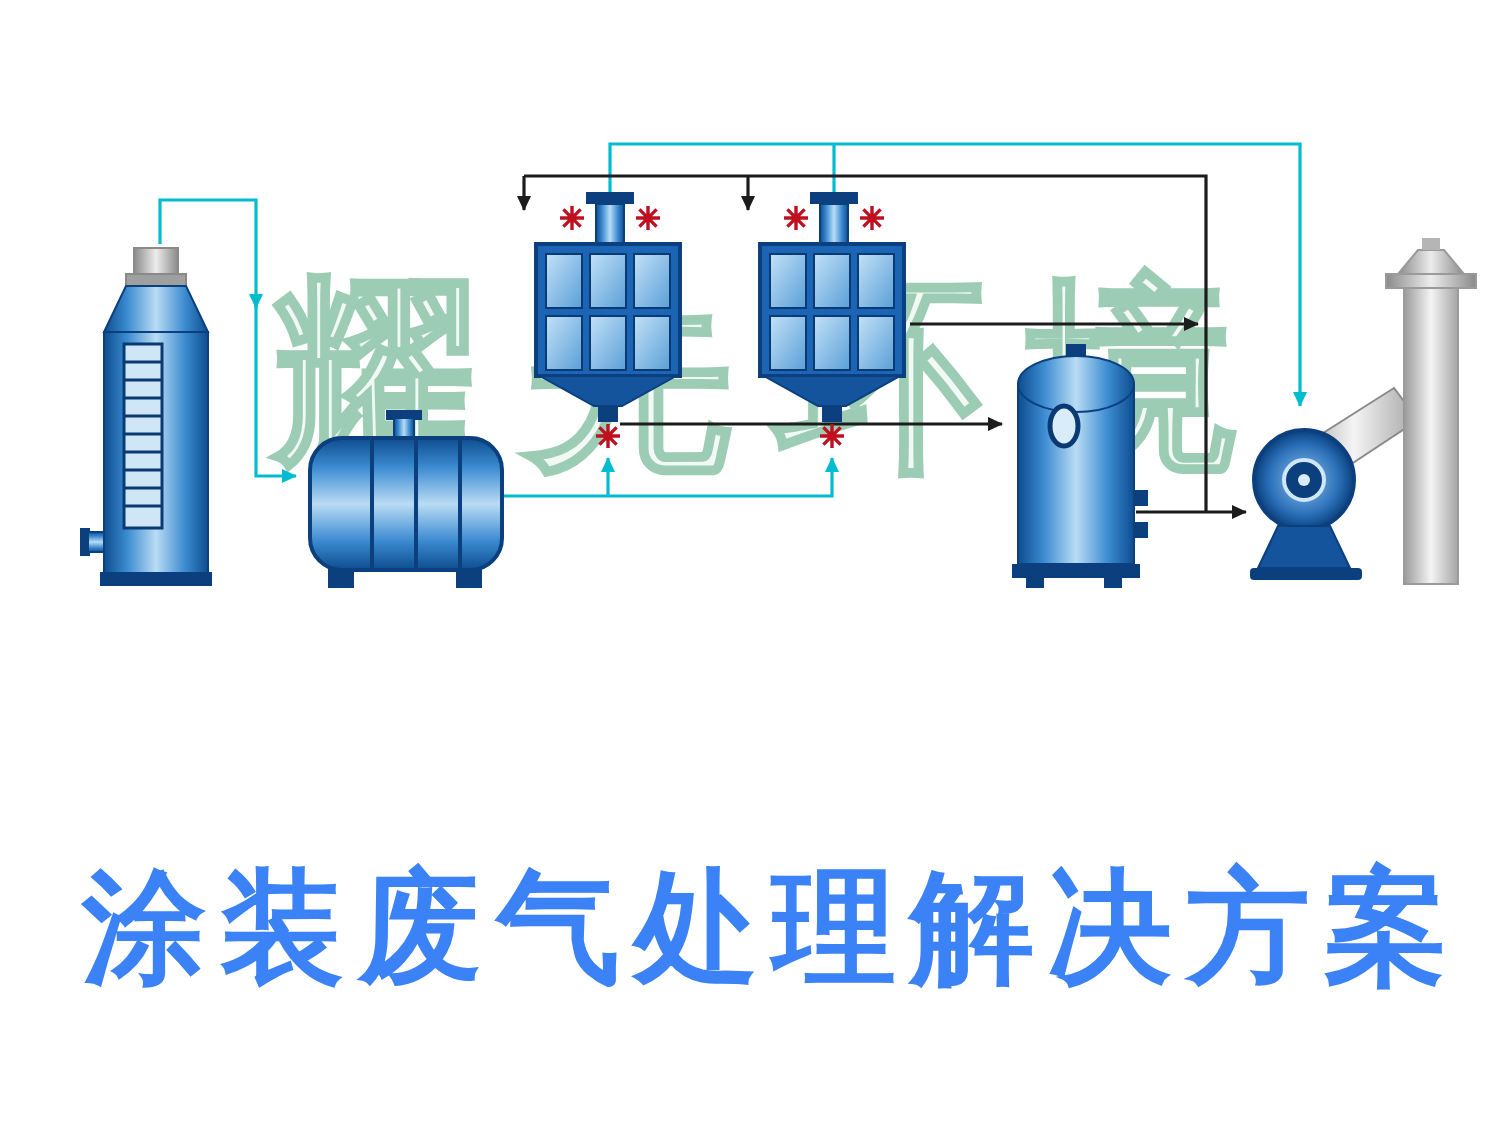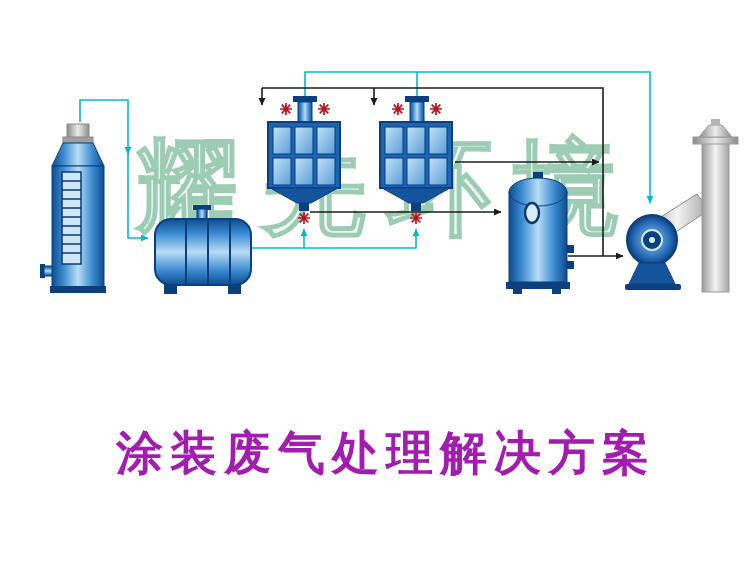--- a/index.html
+++ b/index.html
@@ -4,21 +4,21 @@
 <style>
   html,body{margin:0;padding:0;background:#ffffff;}
   .stage{
     position:relative;width:750px;height:562px;background:#ffffff;
     overflow:hidden;font-family:"DejaVu Sans",sans-serif;
   }
   .stage svg{position:absolute;left:0;top:0;}
   .slide-title{
     position:absolute;left:0;right:0;top:422px;text-align:center;
     font-family:"Liberation Serif",serif;font-weight:700;
-    font-size:47px;letter-spacing:7px;color:#a21caf;white-space:nowrap;padding-left:22px;
+    font-size:62px;letter-spacing:7px;color:#3b82f6;white-space:nowrap;padding-left:22px;
   }
 </style>
 </head>
 <body>
 
 <div class="stage">
 
   <svg width="750" height="562" viewBox="0 0 750 562">
     <defs>
       <linearGradient id="cylH" x1="0" y1="0" x2="1" y2="0">

